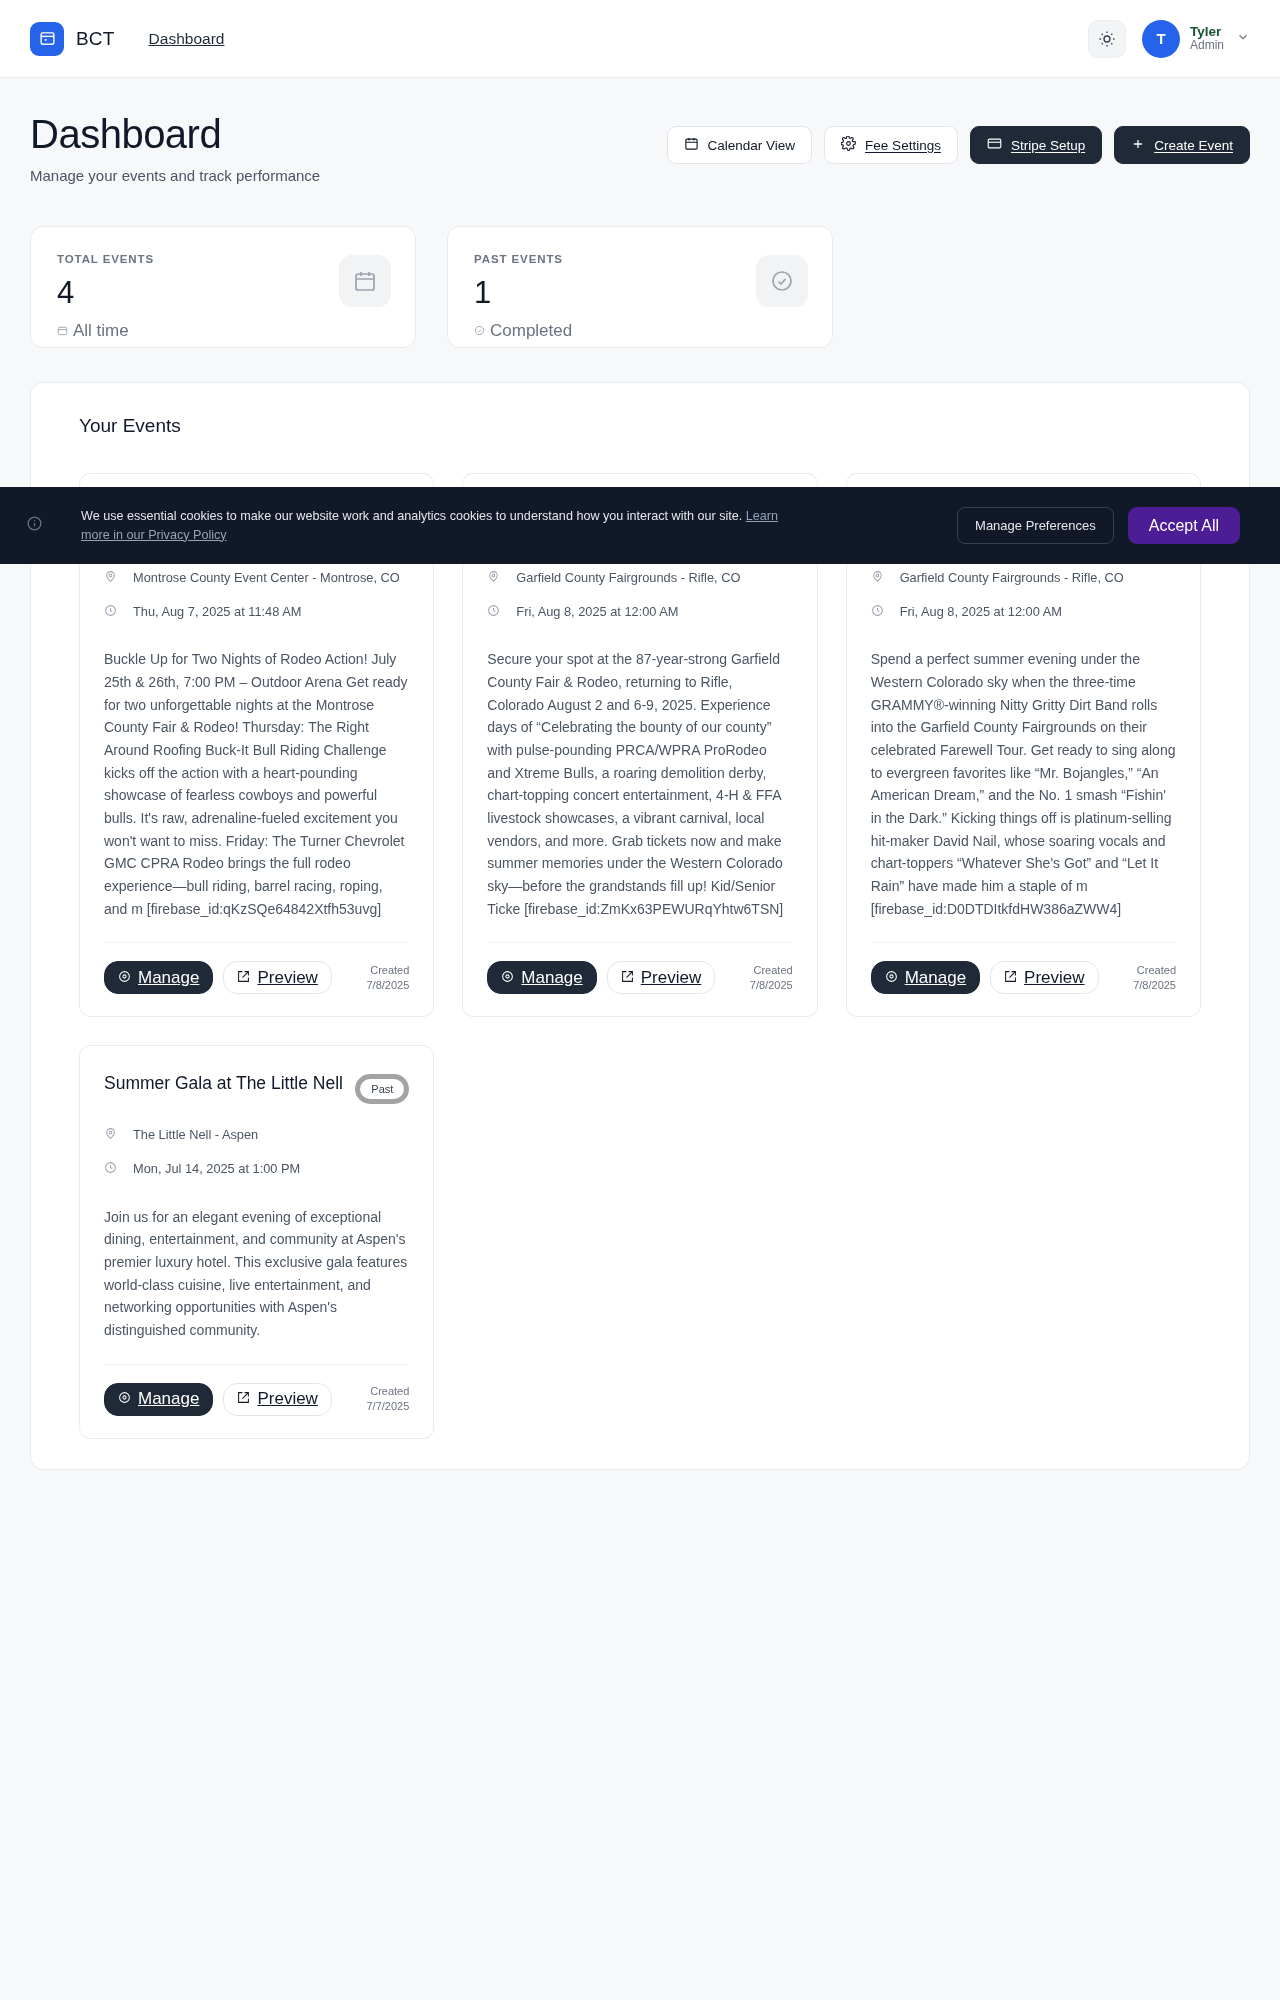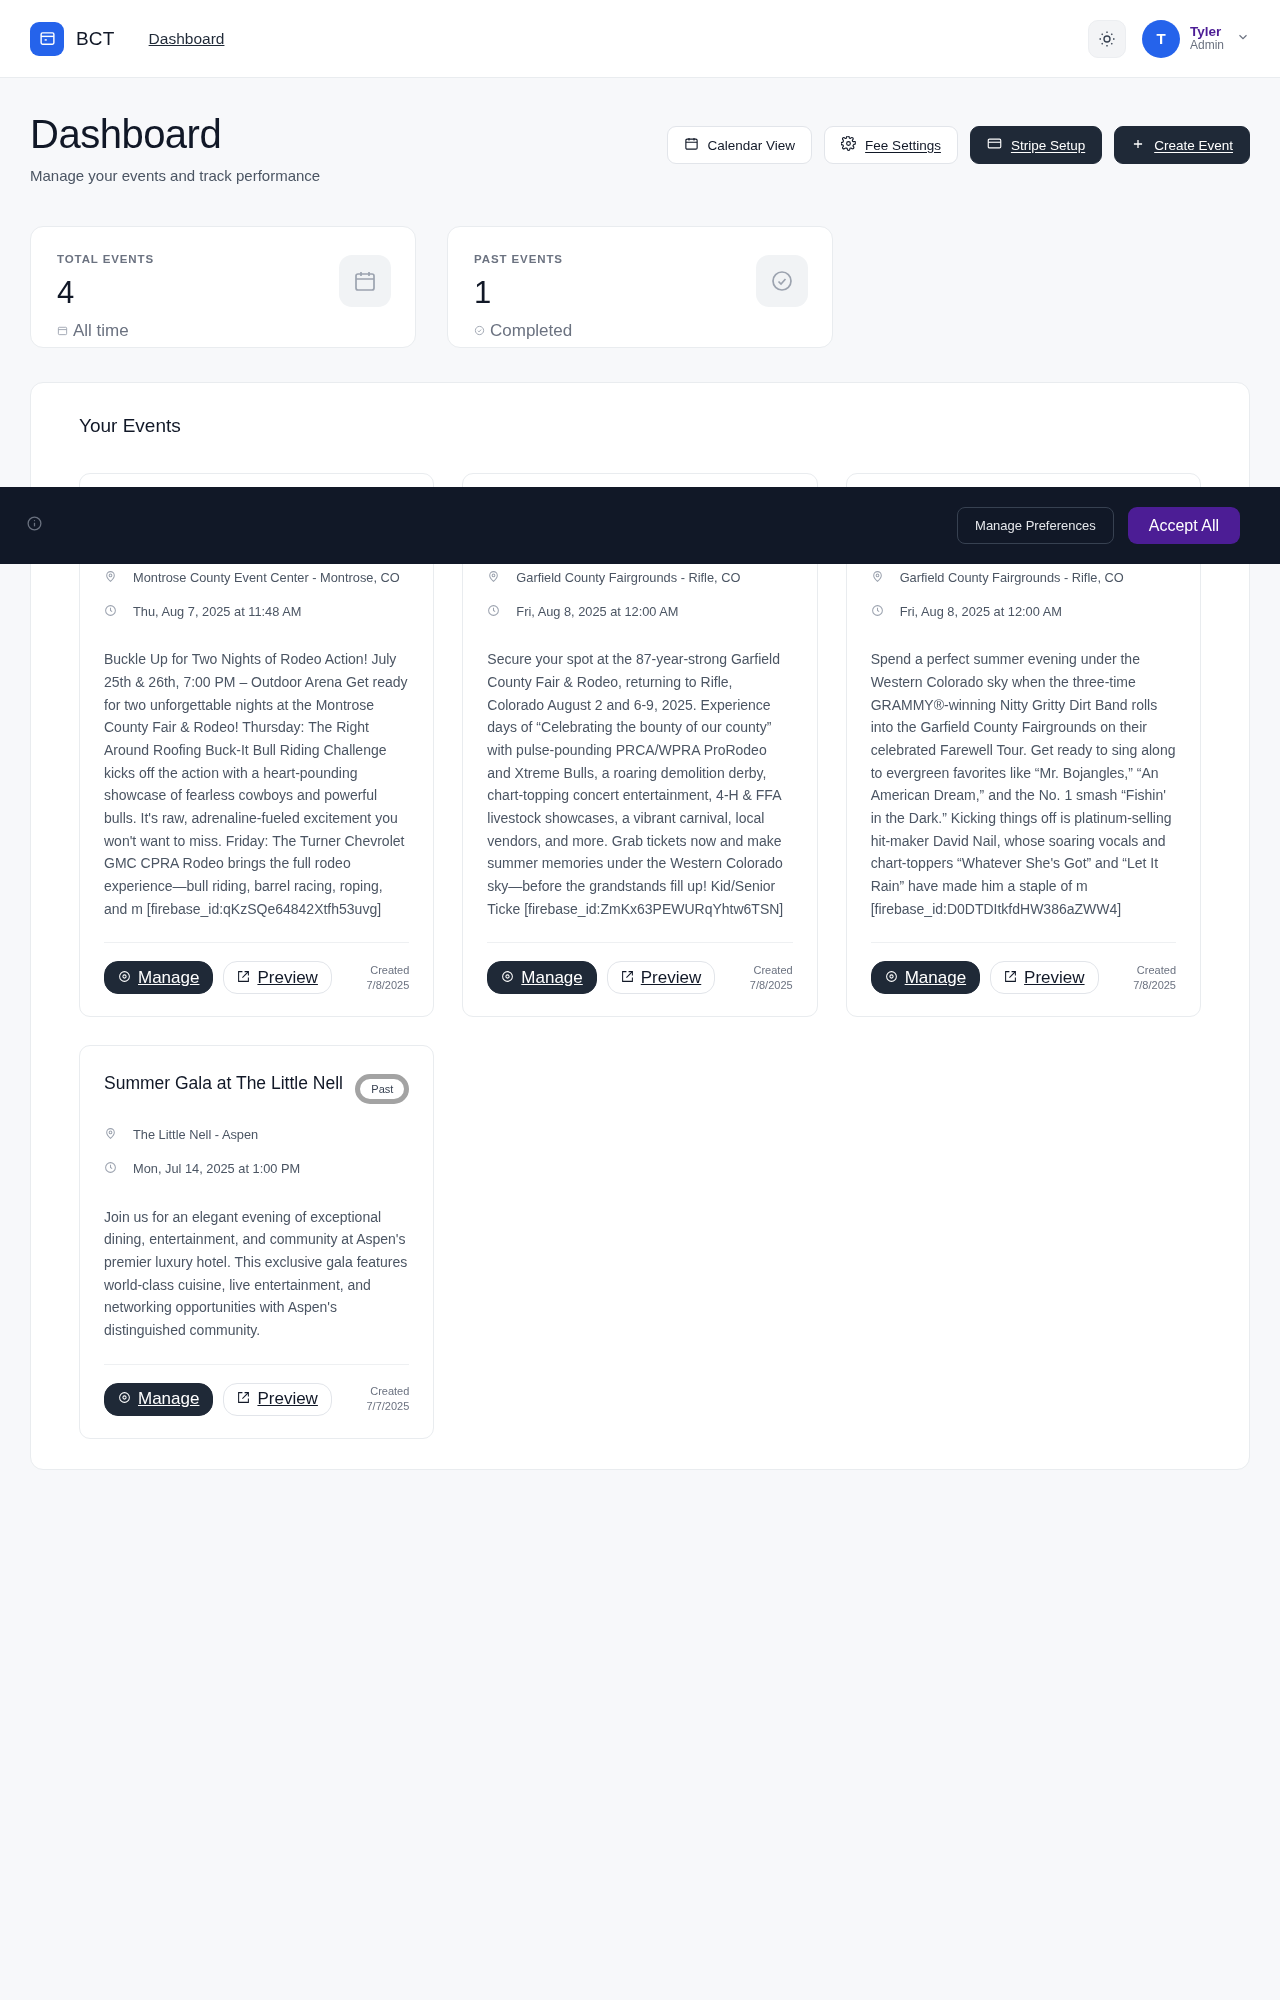--- a/index.html
+++ b/index.html
@@ -35,21 +35,21 @@
   .icon-btn {
     width: 38px; height: 38px; border-radius: 10px; background: #f3f4f6;
     border: 1px solid #eceef1; display: flex; align-items: center; justify-content: center;
   }
   .user-chip { display: flex; align-items: center; gap: 10px; }
   .avatar {
     width: 38px; height: 38px; border-radius: 50%; background: #2563eb; color: #fff;
     display: flex; align-items: center; justify-content: center; font-size: 15px; font-weight: 600;
   }
   .user-meta { line-height: 1.15; }
-  .user-name { font-size: 13.5px; font-weight: 700; color: #4c1d95; }
+  .user-name { font-size: 13.5px; font-weight: 700; color: #14532d; }
   .user-role { font-size: 12px; color: #6b7280; }
   .chev { color:#6b7280; font-size: 13px; margin-left:2px;}
 
   
   .page {
     background: #f7f8fa;
     padding: 34px 30px 0 30px;
     min-height: 1922px;
   }
   .page-head { display: flex; align-items: flex-start; }
@@ -476,17 +476,21 @@
 </div>
 
 <div class="cookie">
   <span class="cookie-icon">
     <svg width="17" height="17" viewBox="0 0 24 24" fill="none" stroke="#6b7280" stroke-width="1.8">
         <circle cx="12" cy="12" r="9"></circle>
         <path d="M12 11v5"></path>
         <circle cx="12" cy="7.8" r="0.9" fill="#6b7280" stroke="none"></circle>
       </svg>
   </span>
+  <div class="cookie-text">
+    <span>We use essential cookies to make our website work and analytics cookies to understand how you interact with our site.</span>
+    <a href="#">Learn more in our Privacy Policy</a>
+  </div>
   <div class="cookie-actions">
     <button class="btn-ghost">Manage Preferences</button>
     <button class="btn-blue">Accept All</button>
   </div>
 </div>
 
 </body></html>

